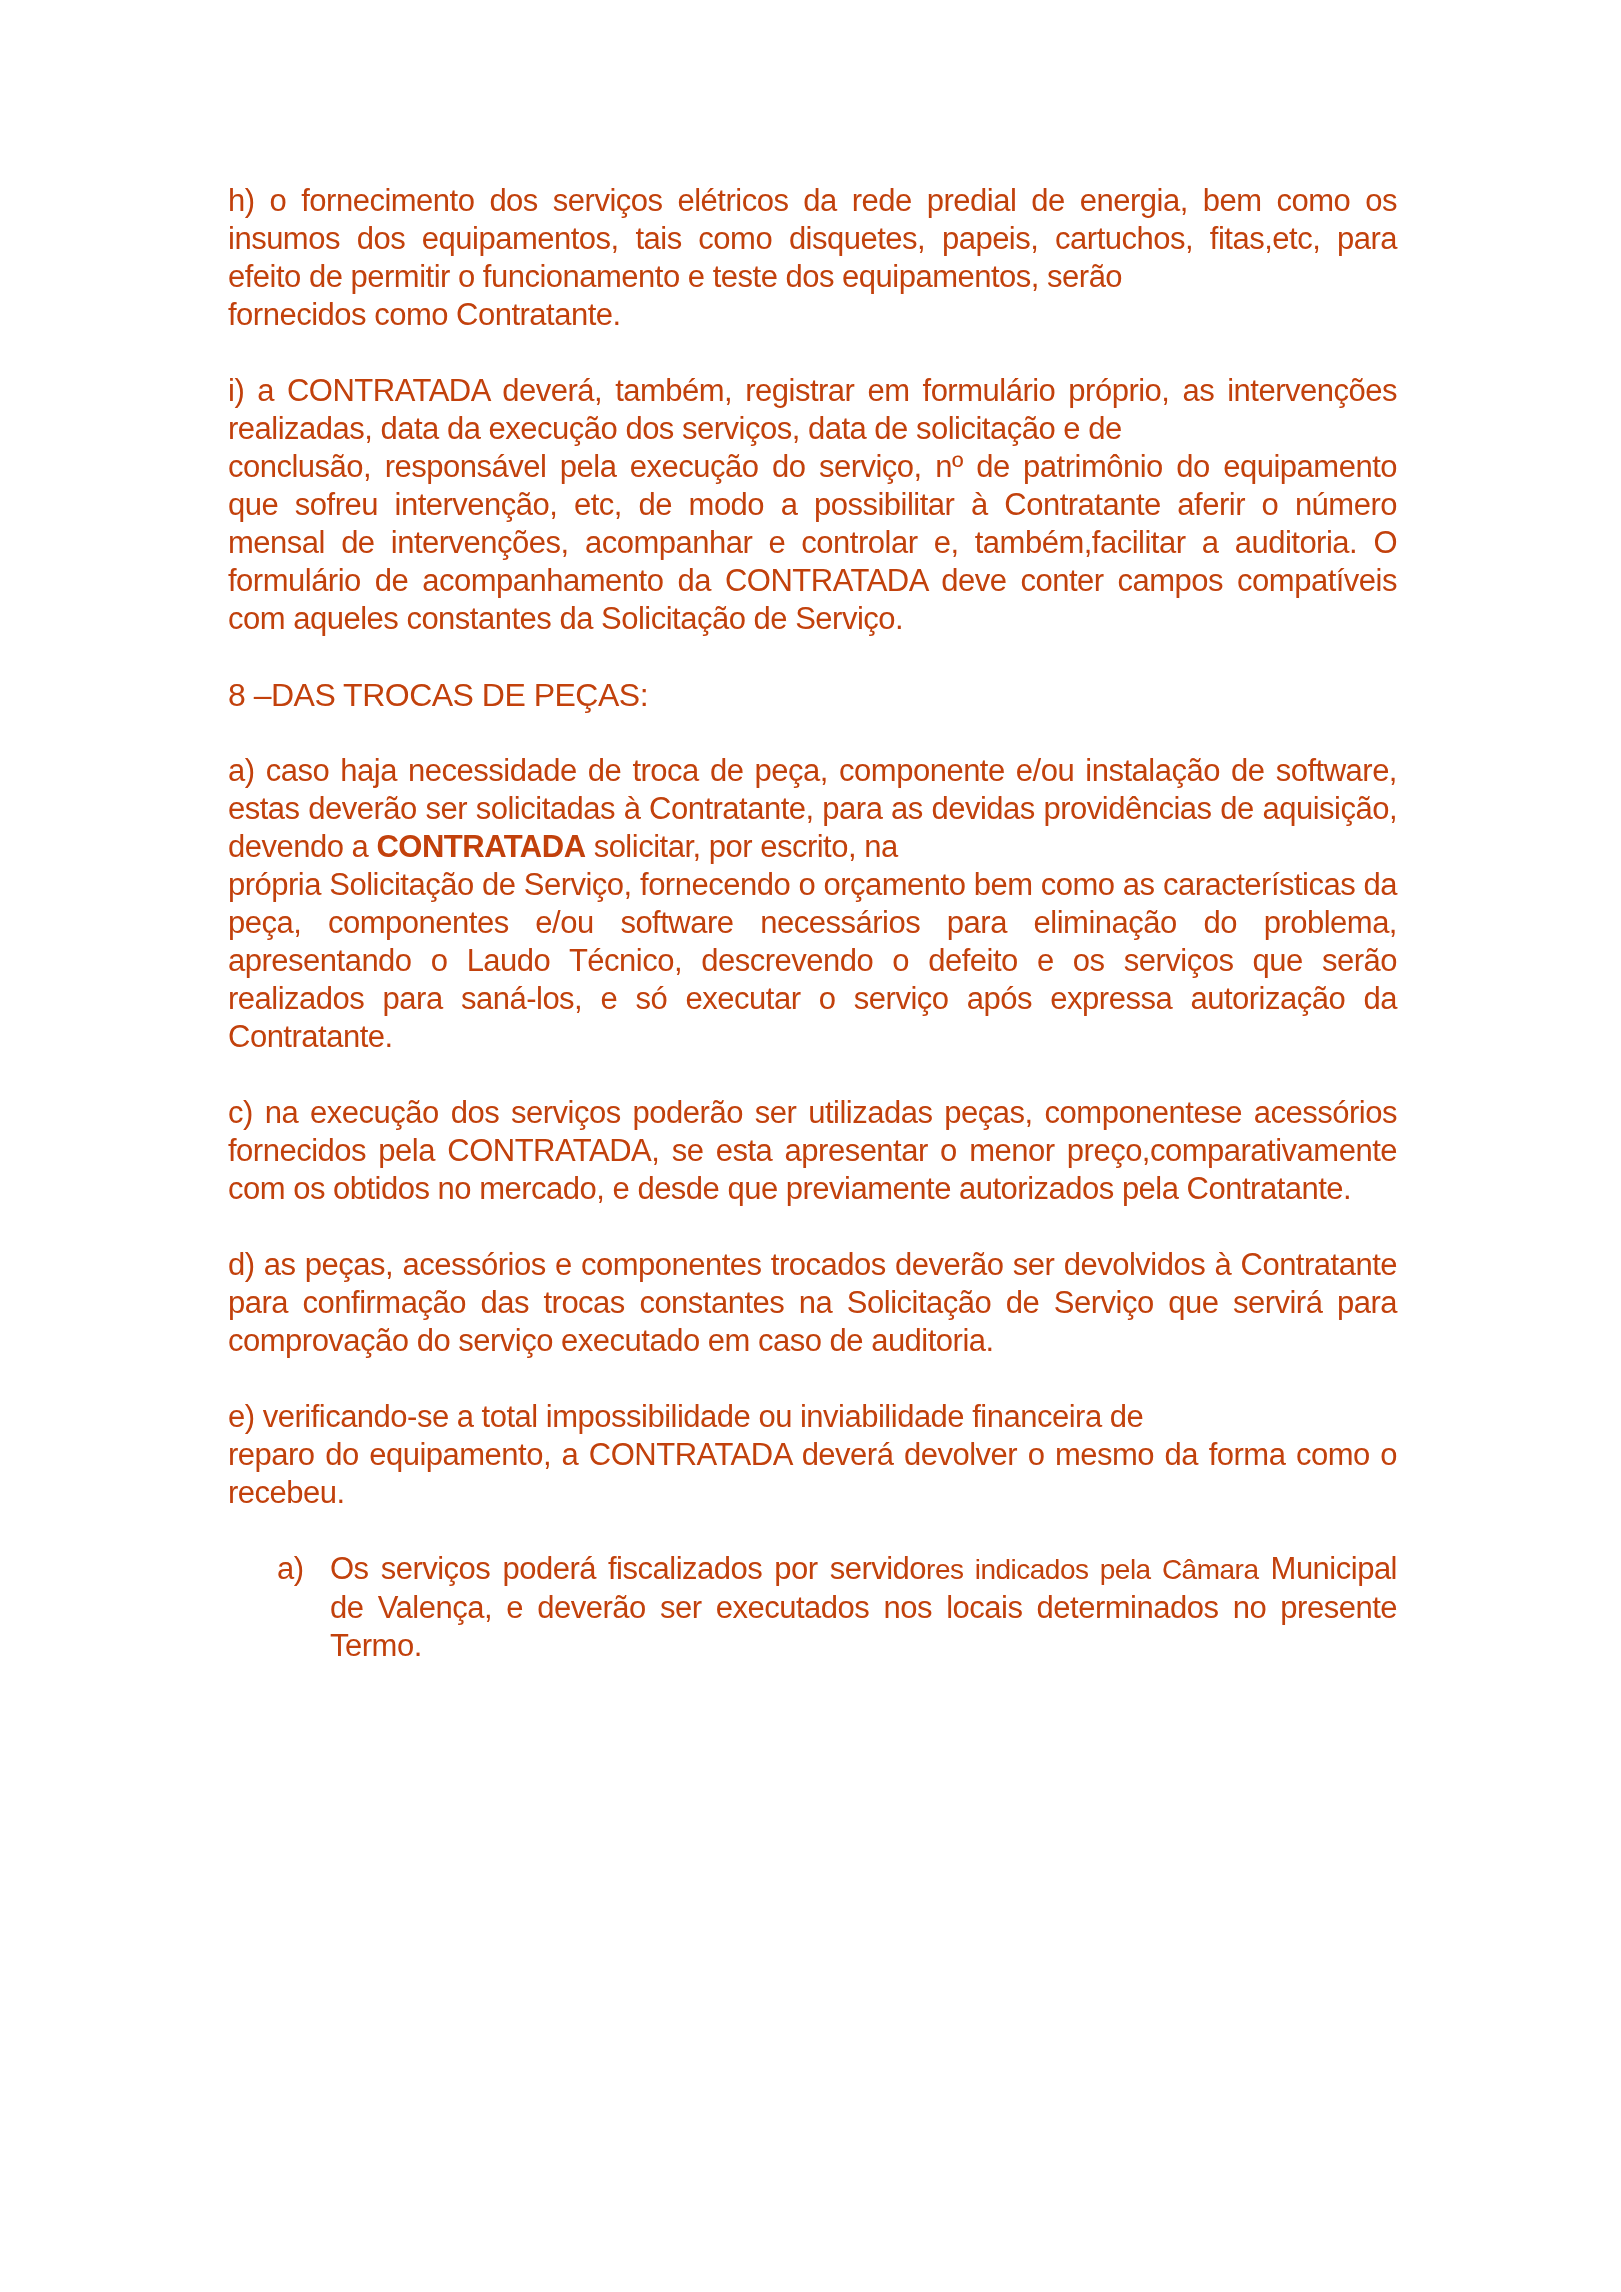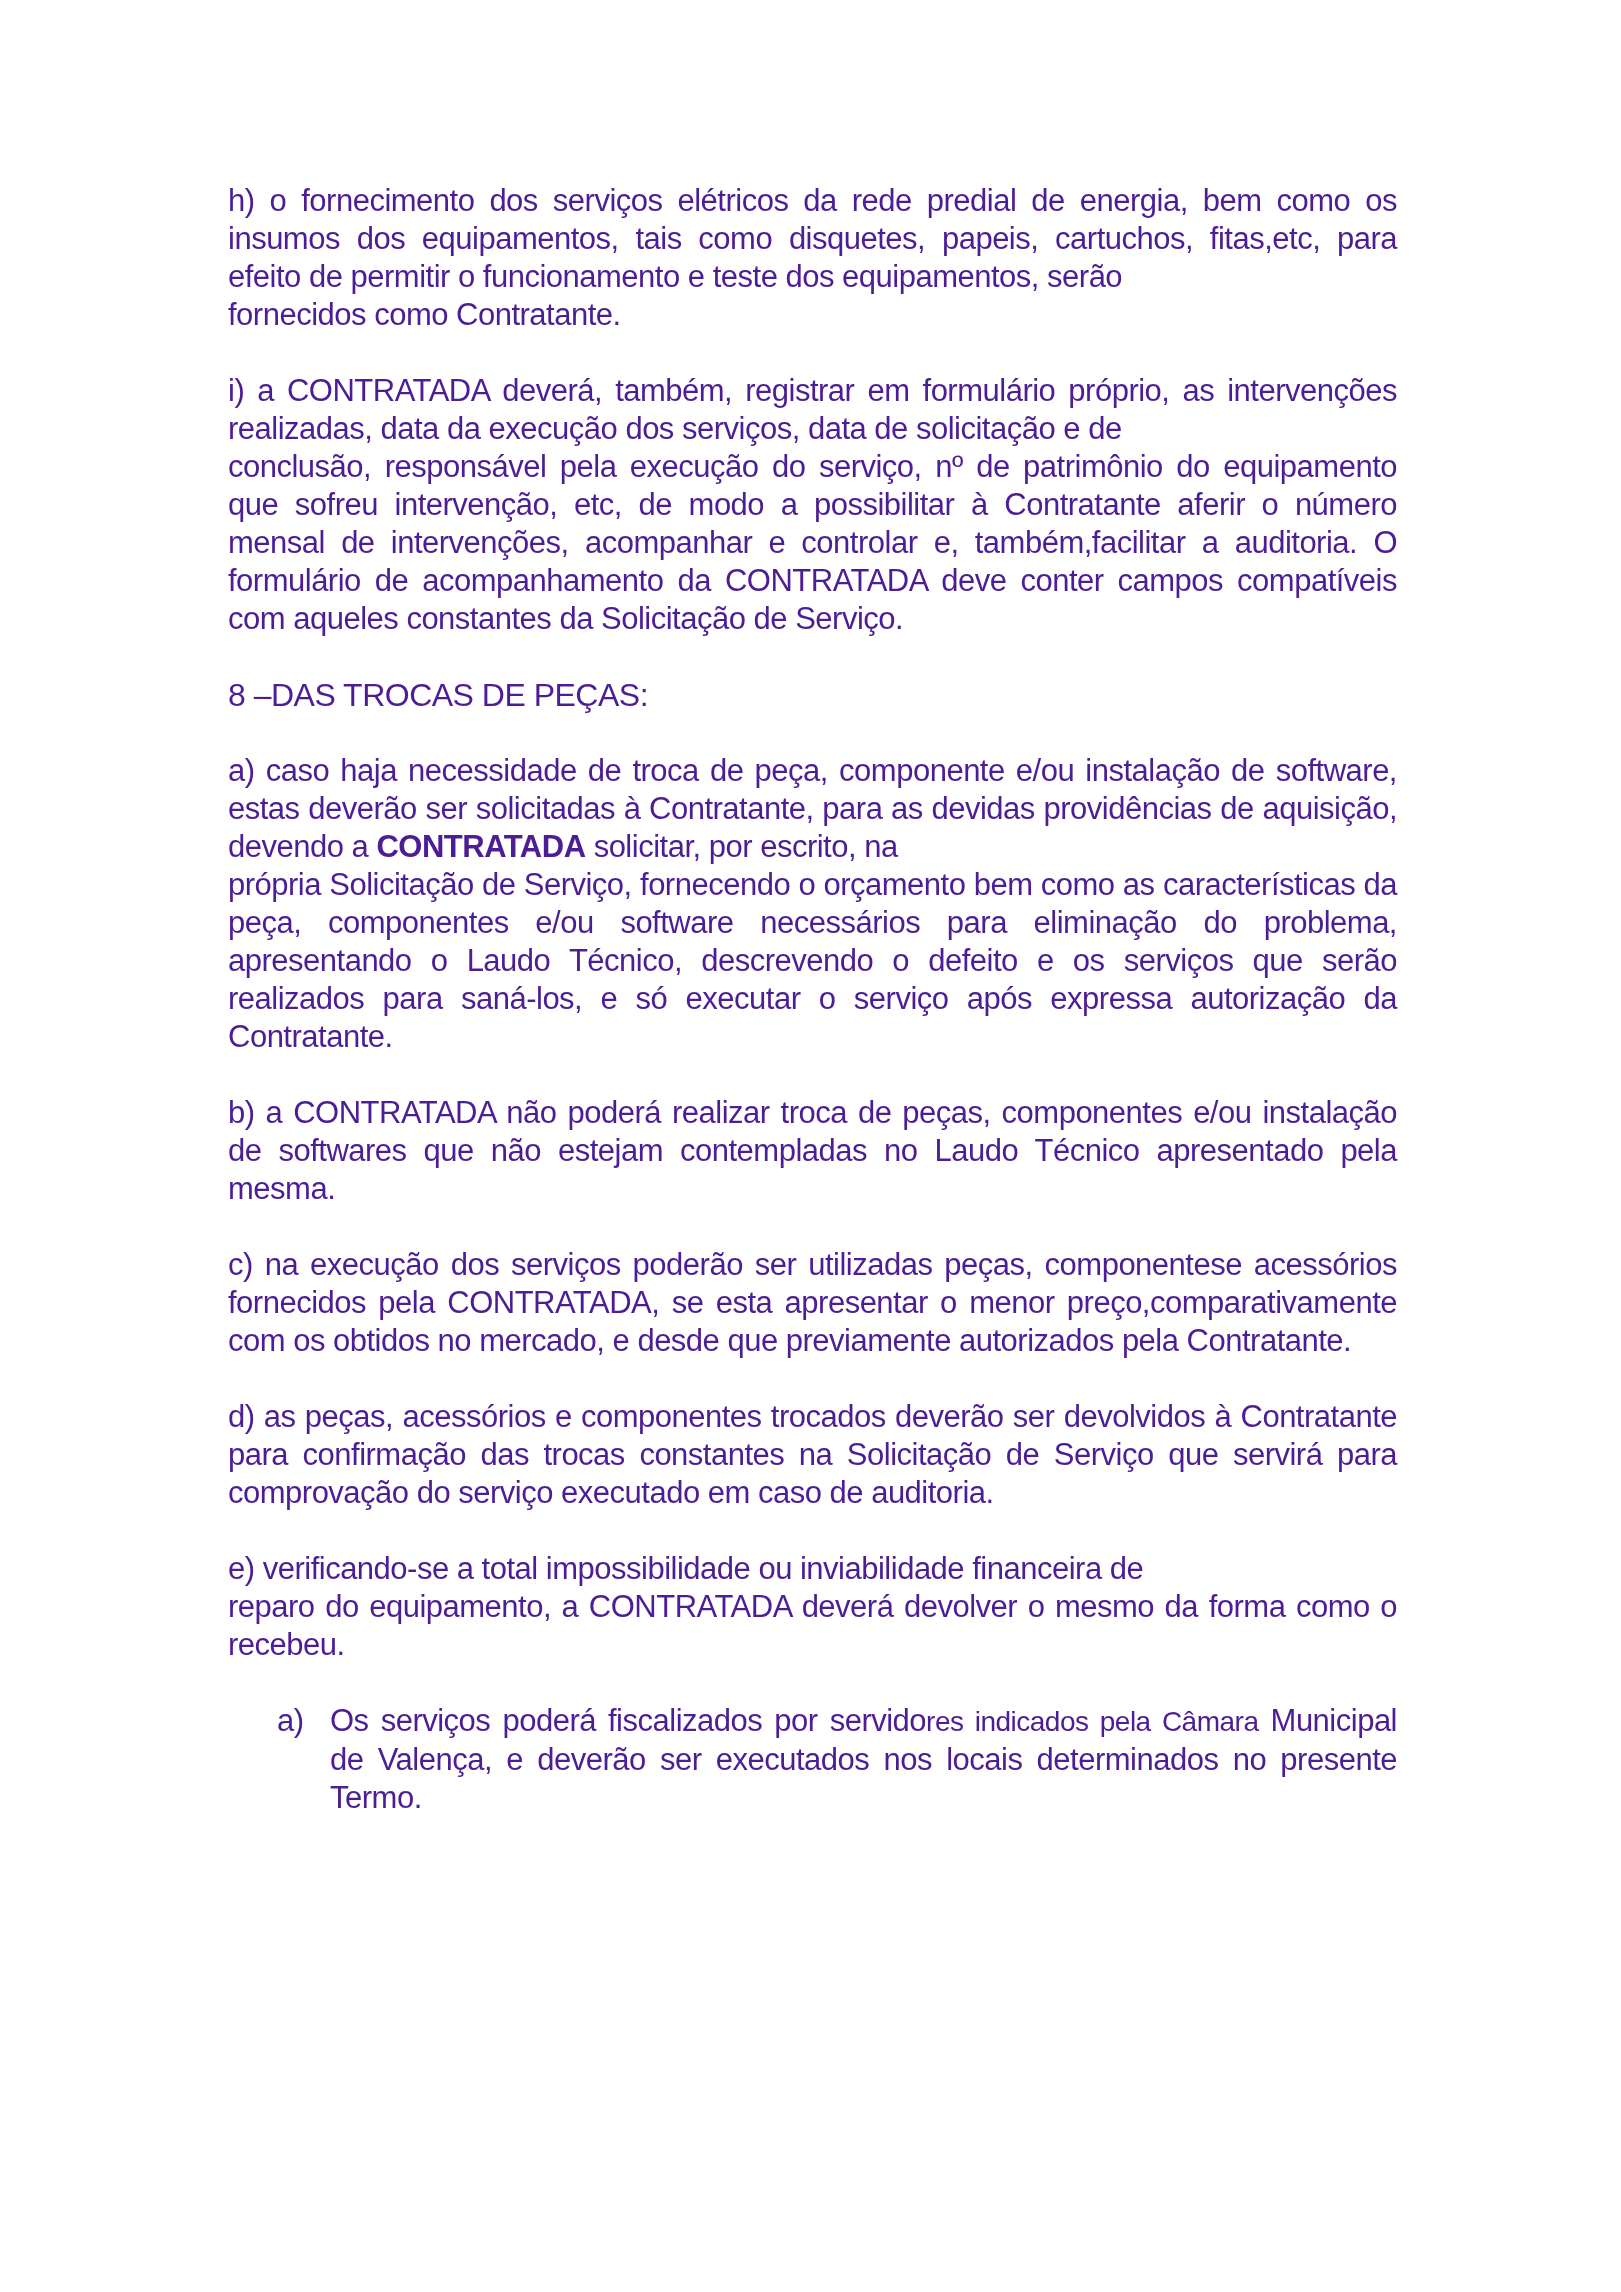--- a/index.html
+++ b/index.html
@@ -14,21 +14,21 @@
     background: #ffffff;
     box-sizing: border-box;
     padding: 182px 224px 39px 228px;
     overflow: hidden;
   }
   .doc {
     font-family: "Liberation Sans", "DejaVu Sans", sans-serif;
     font-size: 31px;
     letter-spacing: -0.5px;
     line-height: 38px;
-    color: #4c1d95;
+    color: #c2410c;
     text-rendering: optimizeLegibility;
   }
   .block {
     margin: 0;
     text-align: justify;
   }
   .block + .block {
     margin-top: 38px;
   }
   .heading {
@@ -52,21 +52,20 @@
 </style>
 </head>
 <body>
 
 <div class="page">
   <div id="doc" class="doc">
       <div class="block paragraph"><span>h) o fornecimento dos serviços elétricos da rede predial de energia, bem como os insumos dos equipamentos, tais como disquetes, papeis, cartuchos, fitas,etc, para efeito de permitir o funcionamento e teste dos equipamentos, serão</span><br><span>fornecidos como Contratante.</span></div>
       <div class="block paragraph"><span>i) a CONTRATADA deverá, também, registrar em formulário próprio, as intervenções realizadas, data da execução dos serviços, data de solicitação e de</span><br><span>conclusão, responsável pela execução do serviço, nº de patrimônio do equipamento que sofreu intervenção, etc, de modo a possibilitar à Contratante aferir o número mensal de intervenções, acompanhar e controlar e, também,facilitar a auditoria. O formulário de acompanhamento da CONTRATADA deve conter campos compatíveis com aqueles constantes da Solicitação de Serviço.</span></div>
       <h2 class="block heading"><span>8 –DAS TROCAS DE PEÇAS:</span></h2>
       <div class="block paragraph"><span>a) caso haja necessidade de troca de peça, componente e/ou instalação de software, estas deverão ser solicitadas à Contratante, para as devidas providências de aquisição, devendo a </span><span class="b">CONTRATADA</span><span> solicitar, por escrito, na</span><br><span>própria Solicitação de Serviço, fornecendo o orçamento bem como as características da peça, componentes e/ou software necessários para eliminação do problema, apresentando o Laudo Técnico, descrevendo o defeito e os serviços que serão realizados para saná-los, e só executar o serviço após expressa autorização da Contratante.</span></div>
-      <div class="block paragraph"><span>b) a CONTRATADA não poderá realizar troca de peças, componentes e/ou instalação de softwares que não estejam contempladas no Laudo Técnico apresentado pela mesma.</span></div>
       <div class="block paragraph"><span>c) na execução dos serviços poderão ser utilizadas peças, componentese acessórios fornecidos pela CONTRATADA, se esta apresentar o menor preço,comparativamente com os obtidos no mercado, e desde que previamente autorizados pela Contratante.</span></div>
       <div class="block paragraph"><span>d) as peças, acessórios e componentes trocados deverão ser devolvidos à Contratante para confirmação das trocas constantes na Solicitação de Serviço que servirá para comprovação do serviço executado em caso de auditoria.</span></div>
       <div class="block paragraph"><span>e) verificando-se a total impossibilidade ou inviabilidade financeira de</span><br><span>reparo do equipamento, a CONTRATADA deverá devolver o mesmo da forma como o recebeu.</span></div>
       <div class="block list-item">
         <span class="marker">a)</span>
         <span class="li-text"><span>Os serviços poderá fiscalizados por servido</span><span class="small">res indicados pela Câmara</span><span> Municipal de Valença, e deverão ser executados nos locais determinados no presente Termo.</span></span>
       </div>
     </div>
 </div>
 

